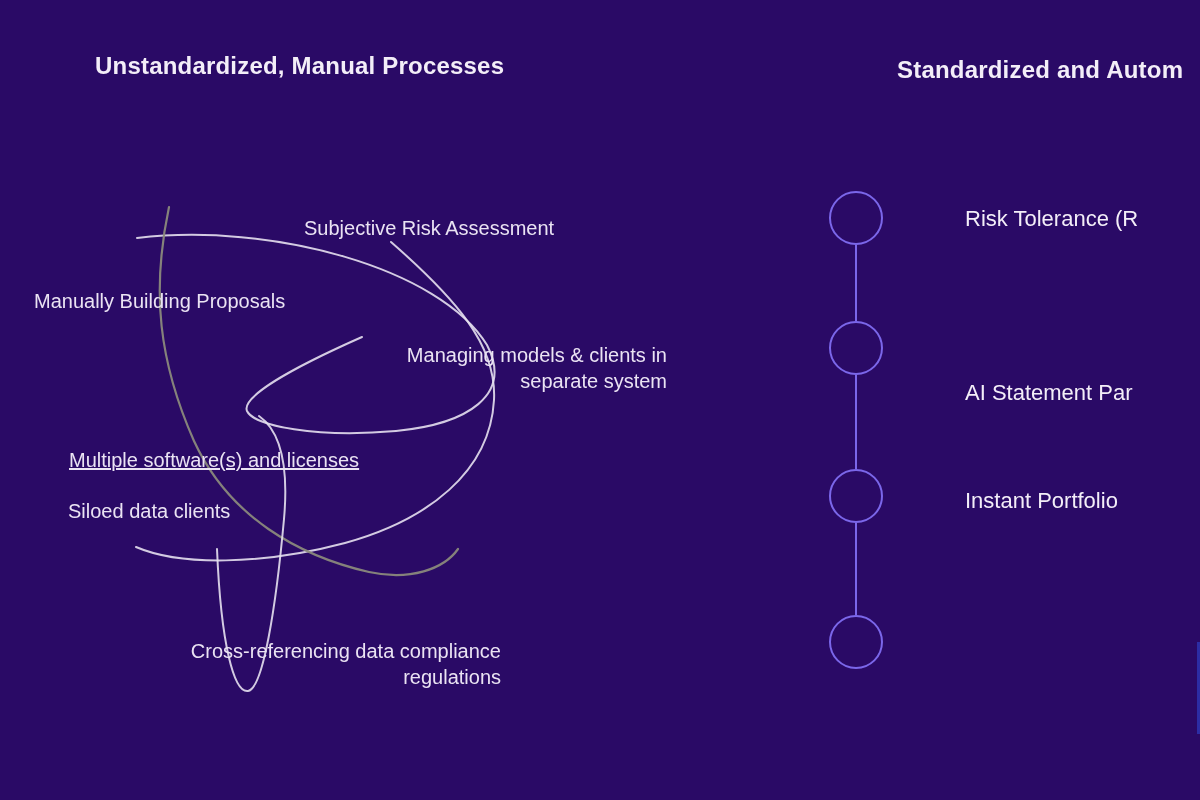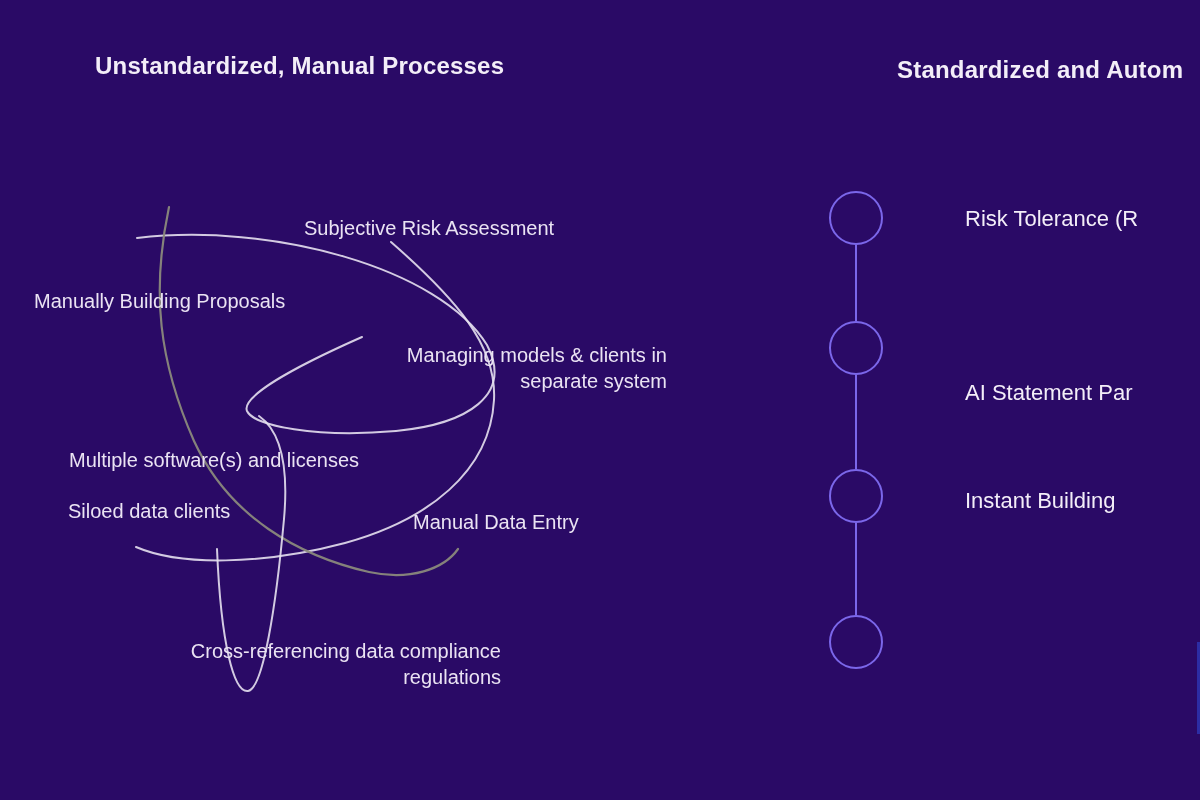--- a/index.html
+++ b/index.html
@@ -31,21 +31,21 @@
     position: absolute;
     font-size: 20px;
     color: var(--label, #eae3f3);
     line-height: 26px;
     white-space: nowrap;
   }
   .pain-label.wrap { white-space: normal; text-align: right; }
   .lbl-subjective { left: 304px; top: 215px; }
   .lbl-manually   { left: 34px;  top: 288px; }
   .lbl-managing   { left: 403px; top: 342px; width: 264px; }
-  .lbl-multiple   { left: 69px;  top: 447px; }
+  .lbl-multiple   { left: 69px;  top: 447px; text-decoration: underline; }
   .lbl-siloed     { left: 68px;  top: 498px; }
   .lbl-dataentry  { left: 413px; top: 509px; }
   .lbl-crossref   { left: 181px; top: 638px; width: 320px; }
 
   .timeline-node {
     position: absolute;
     width: 54px; height: 54px;
     border: 2px solid var(--accent, #7b67ea);
     border-radius: 50%;
     left: 829px;
@@ -102,30 +102,29 @@
     <path class="scribble-white" d="M 391 242 C 455 298, 497 345, 494 400 C 490 472, 428 520, 345 543 C 262 565, 180 566, 136 547"></path>
     <path class="scribble-gray" d="M 169 207 C 151 292, 159 362, 194 441 C 229 517, 299 556, 369 572 C 410 581, 444 569, 458 549"></path>
     <path class="scribble-white" d="M 217 549 C 221 645, 234 693, 248 691 C 263 689, 276 607, 284 519 C 289 463, 279 430, 259 416"></path>
   </svg>
 
   <div class="pain-label lbl-subjective">Subjective Risk Assessment</div>
   <div class="pain-label lbl-manually">Manually Building Proposals</div>
   <div class="pain-label wrap lbl-managing">Managing models &amp; clients in separate system</div>
   <div class="pain-label lbl-multiple">Multiple software(s) and licenses</div>
   <div class="pain-label lbl-siloed">Siloed data clients</div>
-  <div class="pain-label lbl-dataentry">Manual Data Entry</div>
   <div class="pain-label wrap lbl-crossref">Cross-referencing data compliance regulations</div>
 
   <div class="timeline-node node-0"></div>
   <div class="timeline-connector conn-0"></div>
   <div class="timeline-node node-1"></div>
   <div class="timeline-connector conn-1"></div>
   <div class="timeline-node node-2"></div>
   <div class="timeline-connector conn-2"></div>
   <div class="timeline-node node-3"></div>
 
   <div class="step-label step-0">Risk Tolerance (R</div>
   <div class="step-label step-1">AI Statement Par</div>
-  <div class="step-label step-2">Instant Building</div>
+  <div class="step-label step-2">Instant Portfolio</div>
 
   <div class="edge-sliver"></div>
 
 </div>
 
 </body></html>

